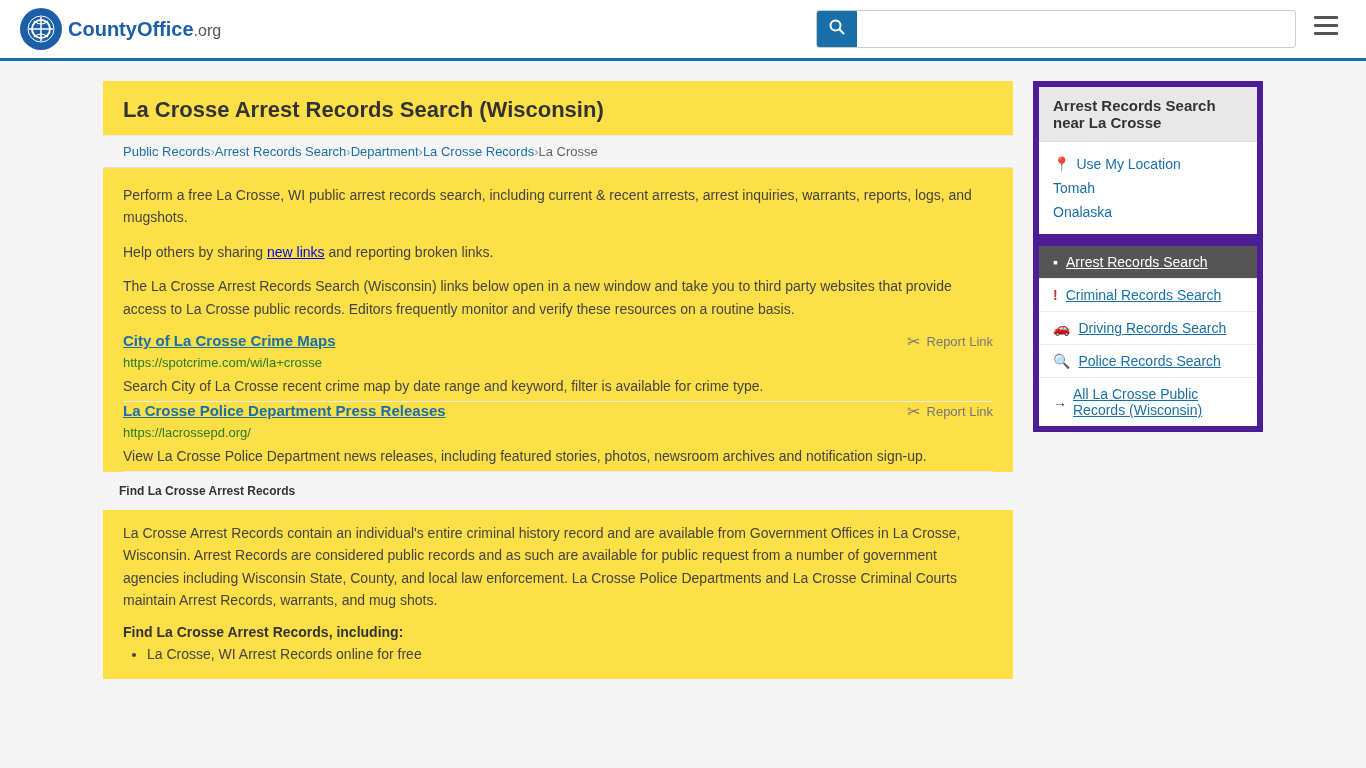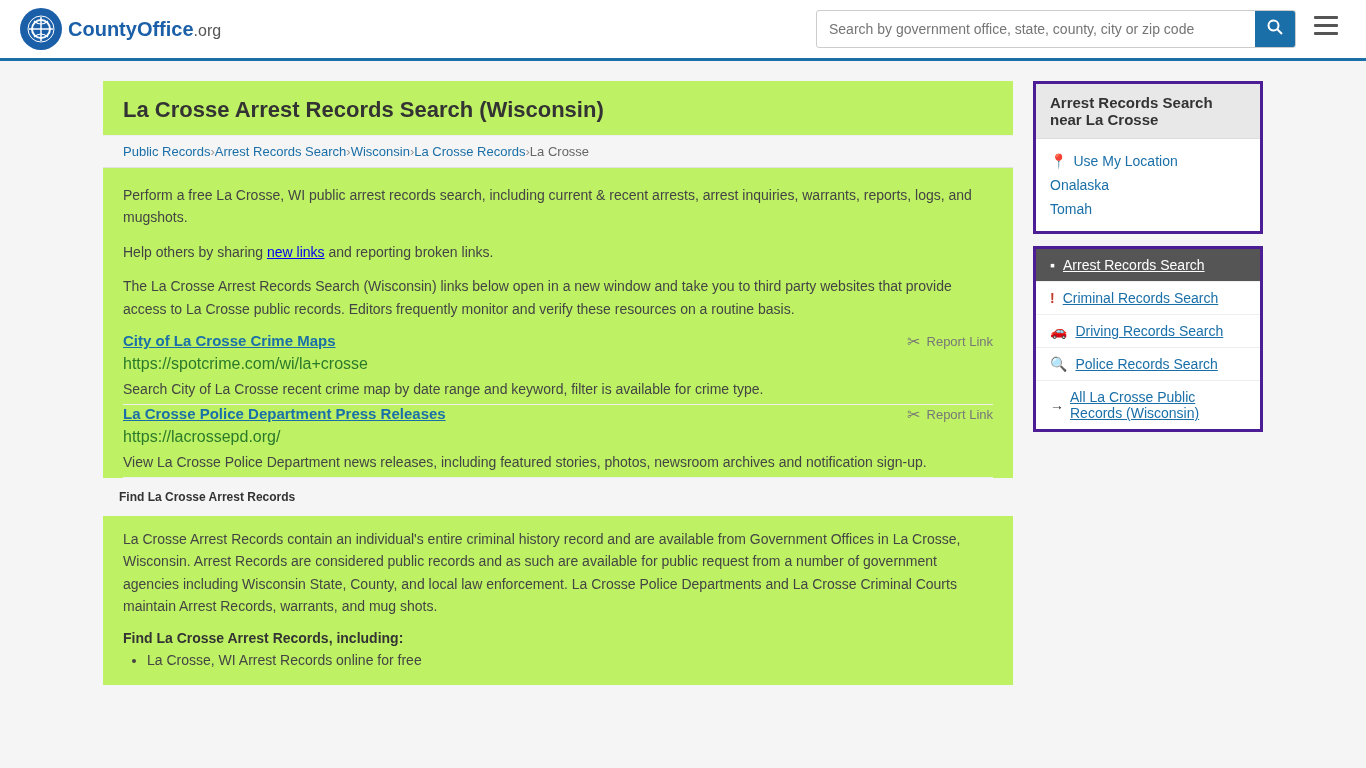--- a/index.html
+++ b/index.html
@@ -75,21 +75,21 @@
       margin: 0 auto;
       padding: 20px;
       display: flex;
       gap: 20px;
       background: #f5f5f5;
     }
 
     
     .content-area {
       flex: 1;
-      background: #bef264;
+      background: #fde047;
       padding: 0;
     }
 
     .page-title {
       font-size: 22px;
       font-weight: bold;
       color: #333;
       padding: 16px 20px 12px;
       border-bottom: 1px solid #eee;
     }
@@ -146,21 +146,21 @@
       color: #777;
       font-size: 13px;
       cursor: pointer;
       white-space: nowrap;
     }
     .report-link-icon {
       font-size: 16px;
     }
     .result-url {
       color: #2a7a2a;
-      font-size: 16px;
+      font-size: 13px;
       margin-bottom: 6px;
     }
     .result-desc {
       color: #444;
       line-height: 1.5;
       font-size: 14px;
     }
 
     .find-section-content {
       margin-top: 12px;
@@ -184,22 +184,22 @@
     }
 
     
     .sidebar {
       width: 230px;
       flex-shrink: 0;
     }
 
     .sidebar-section {
       background: #fff;
-      margin-bottom: 12px;
-      border: 3px solid #4c1d95;
+      margin-bottom: 0;
+      border: 6px solid #4c1d95;
     }
 
     .sidebar-header {
       background: #e8e8e8;
       padding: 10px 14px;
       font-size: 15px;
       font-weight: bold;
       color: #333;
       border-bottom: 1px solid #ddd;
     }
@@ -284,21 +284,20 @@
         <path d="M7 6 Q14 12 21 6" fill="none" stroke="#fff" stroke-width="1.2"></path>
         <path d="M7 22 Q14 16 21 22" fill="none" stroke="#fff" stroke-width="1.2"></path>
       </svg>
     </div>
     <div>
       <span style="font-size:20px;font-weight:bold;color:#1a5fa8;">CountyOffice</span><span style="color:#555;font-size:16px;">.org</span>
     </div>
   </div>
   <div class="header-right">
     <div class="search-bar">
-      <input type="text" placeholder="Search by government office, state, county, city or zip code" style="">
       <button class="search-bar-btn">
         <svg width="16" height="16" viewBox="0 0 16 16" fill="white">
           <circle cx="6.5" cy="6.5" r="5" stroke="white" stroke-width="2" fill="none"></circle>
           <line x1="10.5" y1="10.5" x2="15" y2="15" stroke="white" stroke-width="2"></line>
         </svg>
       </button>
     </div>
     <button class="hamburger-btn">
       <svg width="24" height="20" viewBox="0 0 24 20">
         <rect y="0" width="24" height="3" rx="1" fill="#555"></rect>
@@ -313,21 +312,21 @@
 
   <div class="content-area">
 
     <h1 class="page-title">La Crosse Arrest Records Search (Wisconsin)</h1>
 
     <div class="breadcrumb">
       <a href="#">Public Records</a>
       <span class="sep">›</span>
       <a href="#">Arrest Records Search</a>
       <span class="sep">›</span>
-      <a href="#">Wisconsin</a>
+      <a href="#">Department</a>
       <span class="sep">›</span>
       <a href="#">La Crosse Records</a>
       <span class="sep">›</span>
       <span>La Crosse</span>
     </div>
 
     <div class="content-body">
 
       <p class="intro-text">Perform a free La Crosse, WI public arrest records search, including current &amp; recent arrests, arrest inquiries, warrants, reports, logs, and mugshots.</p>
       <p class="intro-text">
@@ -373,22 +372,22 @@
 
   <div class="sidebar">
 
     <div class="sidebar-section">
       <div class="sidebar-header">Arrest Records Search near La Crosse</div>
       <div class="sidebar-body">
         <div class="sidebar-location-item">
           <span class="location-icon">📍</span>
           <a href="#" class="sidebar-location-link">Use My Location</a>
         </div>
+        <a href="#" class="sidebar-location-city">Tomah</a>
         <a href="#" class="sidebar-location-city">Onalaska</a>
-        <a href="#" class="sidebar-location-city">Tomah</a>
       </div>
     </div>
 
     <div class="sidebar-section">
 
       <div class="sidebar-nav-item active">
         <span class="sidebar-nav-icon">▪</span>
         <a href="#">Arrest Records Search</a>
       </div>
 

